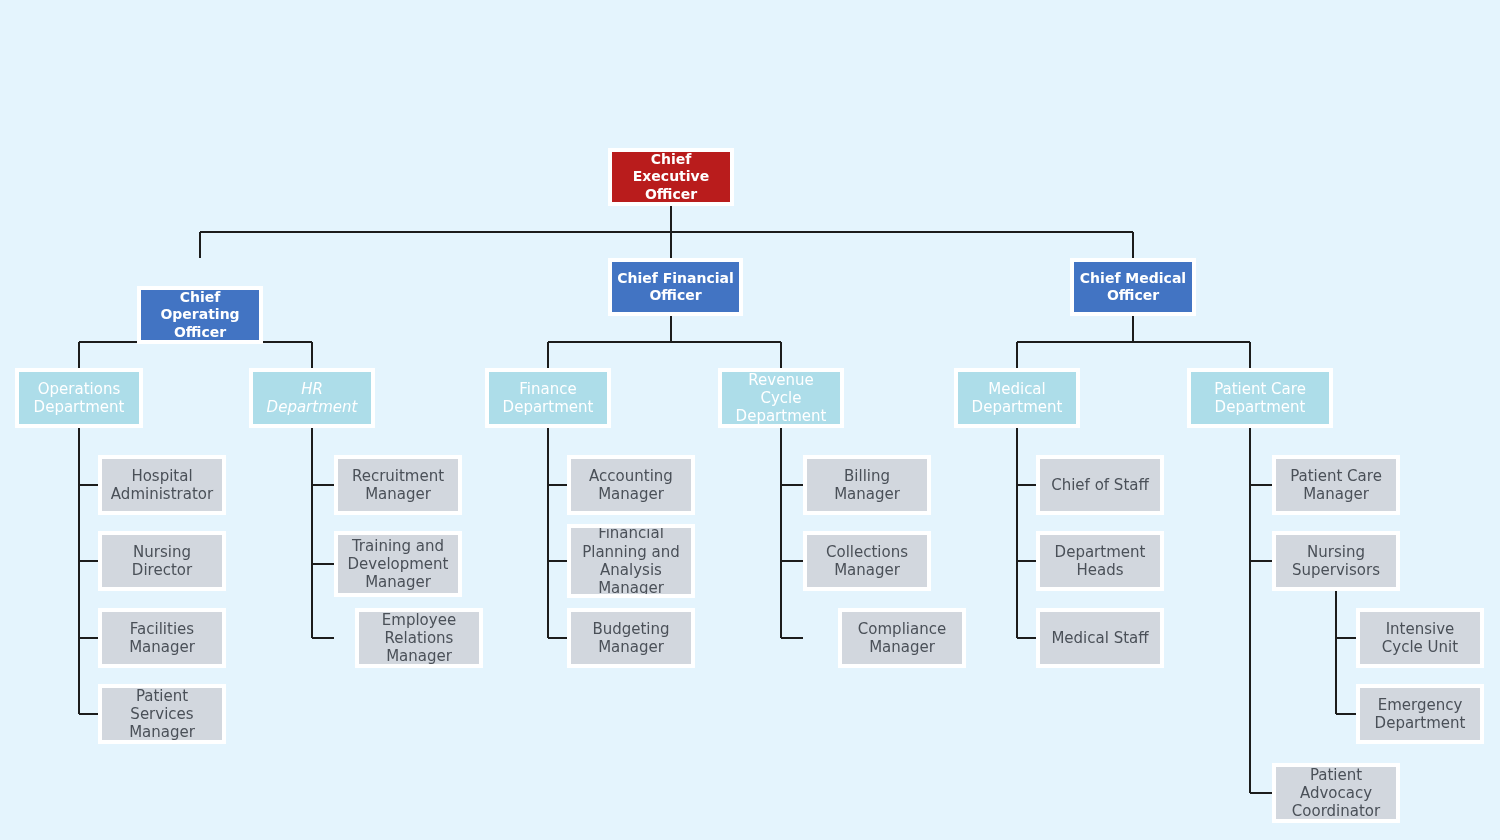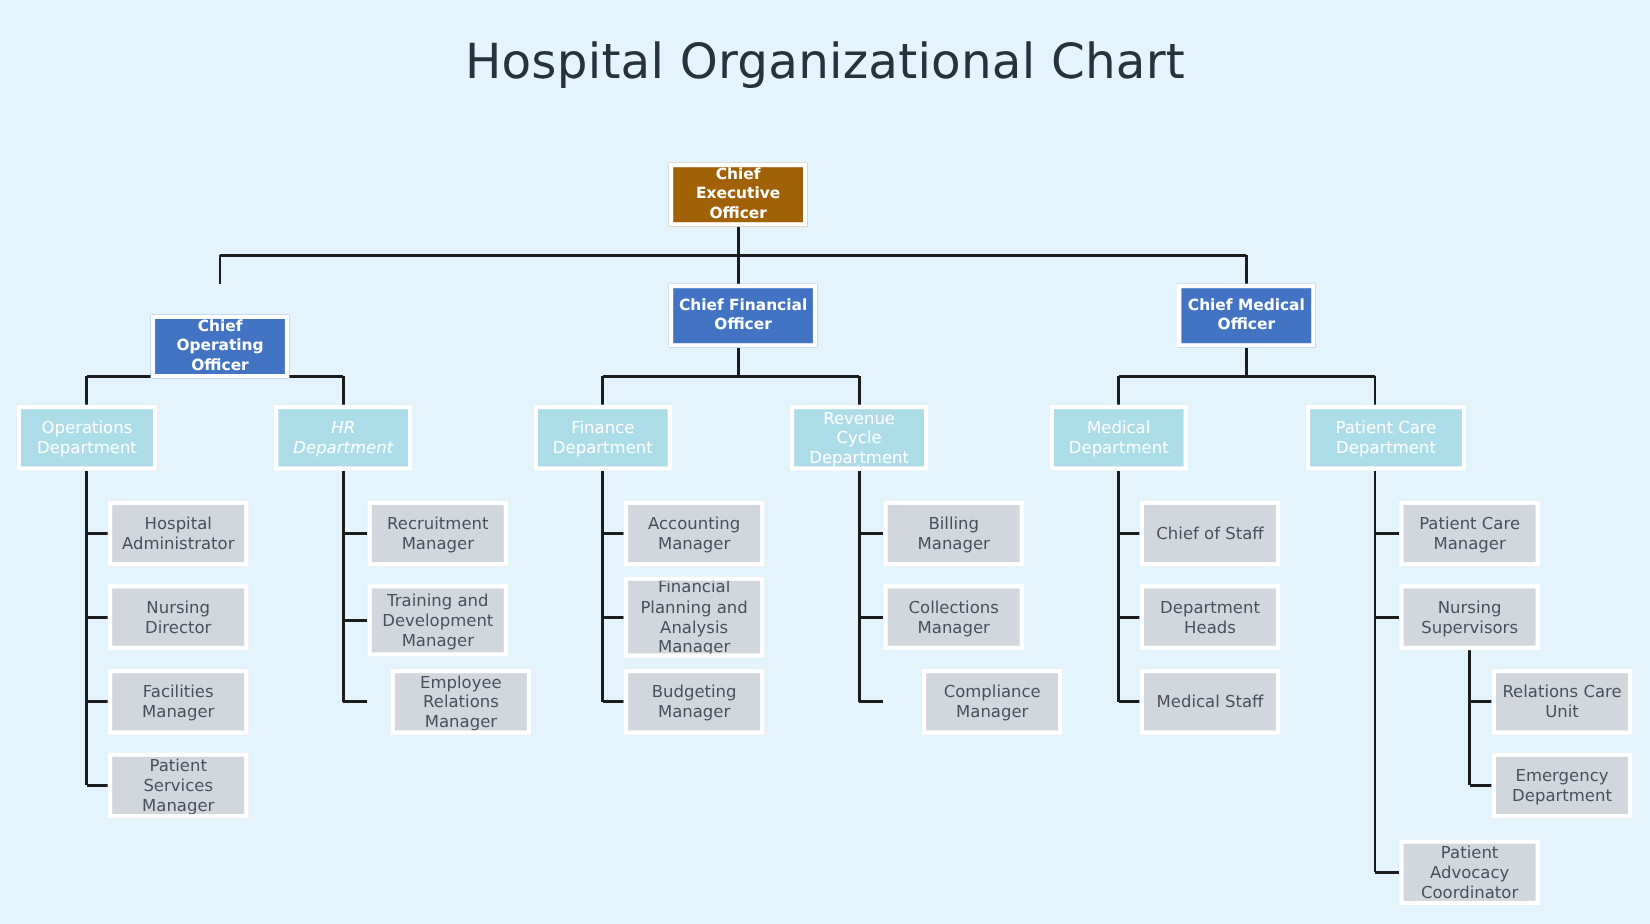--- a/index.html
+++ b/index.html
@@ -48,21 +48,21 @@
     border: 4px solid #ffffff;
     line-height: 1.22;
     padding: 2px 5px;
     overflow: hidden;
   }
   .node .node-label {
     display: block;
     width: 100%;
   }
   .lvl-ceo {
-    background: #a16207;
+    background: #b91c1c;
     color: #ffffff;
     font-size: 14px;
     font-weight: bold;
   }
   .lvl-exec {
     background: #4274c3;
     color: #ffffff;
     font-size: 14px;
     font-weight: bold;
   }
@@ -77,21 +77,20 @@
     color: #4a5058;
     font-size: 15px;
     font-weight: 400;
   }
 </style>
 </head>
 <body>
 
 <div id="chart-root">
 
-  <div id="chart-title">Hospital Organizational Chart</div>
 
   <svg id="connectors" viewBox="0 0 1500 840" width="1500" height="840">
       <line x1="671" y1="206" x2="671" y2="232" stroke="#1c1c1c" stroke-width="2.6" shape-rendering="crispEdges"></line>
       <line x1="200" y1="232" x2="1133" y2="232" stroke="#1c1c1c" stroke-width="2.6" shape-rendering="crispEdges"></line>
       <line x1="200" y1="232" x2="200" y2="258" stroke="#1c1c1c" stroke-width="2.6" shape-rendering="crispEdges"></line>
       <line x1="671" y1="232" x2="671" y2="258" stroke="#1c1c1c" stroke-width="2.6" shape-rendering="crispEdges"></line>
       <line x1="1133" y1="232" x2="1133" y2="258" stroke="#1c1c1c" stroke-width="2.6" shape-rendering="crispEdges"></line>
       <line x1="200" y1="316" x2="200" y2="342" stroke="#1c1c1c" stroke-width="2.6" shape-rendering="crispEdges"></line>
       <line x1="79" y1="342" x2="312" y2="342" stroke="#1c1c1c" stroke-width="2.6" shape-rendering="crispEdges"></line>
       <line x1="79" y1="342" x2="79" y2="368" stroke="#1c1c1c" stroke-width="2.6" shape-rendering="crispEdges"></line>
@@ -213,21 +212,21 @@
       <div class="node lvl-role" style="left: 1036px; top: 608px; width: 128px; height: 60px;">
         <span class="node-label">Medical Staff</span>
       </div>
       <div class="node lvl-role" style="left: 1272px; top: 455px; width: 128px; height: 60px;">
         <span class="node-label">Patient Care Manager</span>
       </div>
       <div class="node lvl-role" style="left: 1272px; top: 531px; width: 128px; height: 60px;">
         <span class="node-label">Nursing Supervisors</span>
       </div>
       <div class="node lvl-role" style="left: 1356px; top: 608px; width: 128px; height: 60px;">
-        <span class="node-label">Relations Care Unit</span>
+        <span class="node-label">Intensive Cycle Unit</span>
       </div>
       <div class="node lvl-role" style="left: 1356px; top: 684px; width: 128px; height: 60px;">
         <span class="node-label">Emergency Department</span>
       </div>
       <div class="node lvl-role" style="left: 1272px; top: 763px; width: 128px; height: 60px;">
         <span class="node-label">Patient Advocacy Coordinator</span>
       </div>
     </div>
 
 </div>

